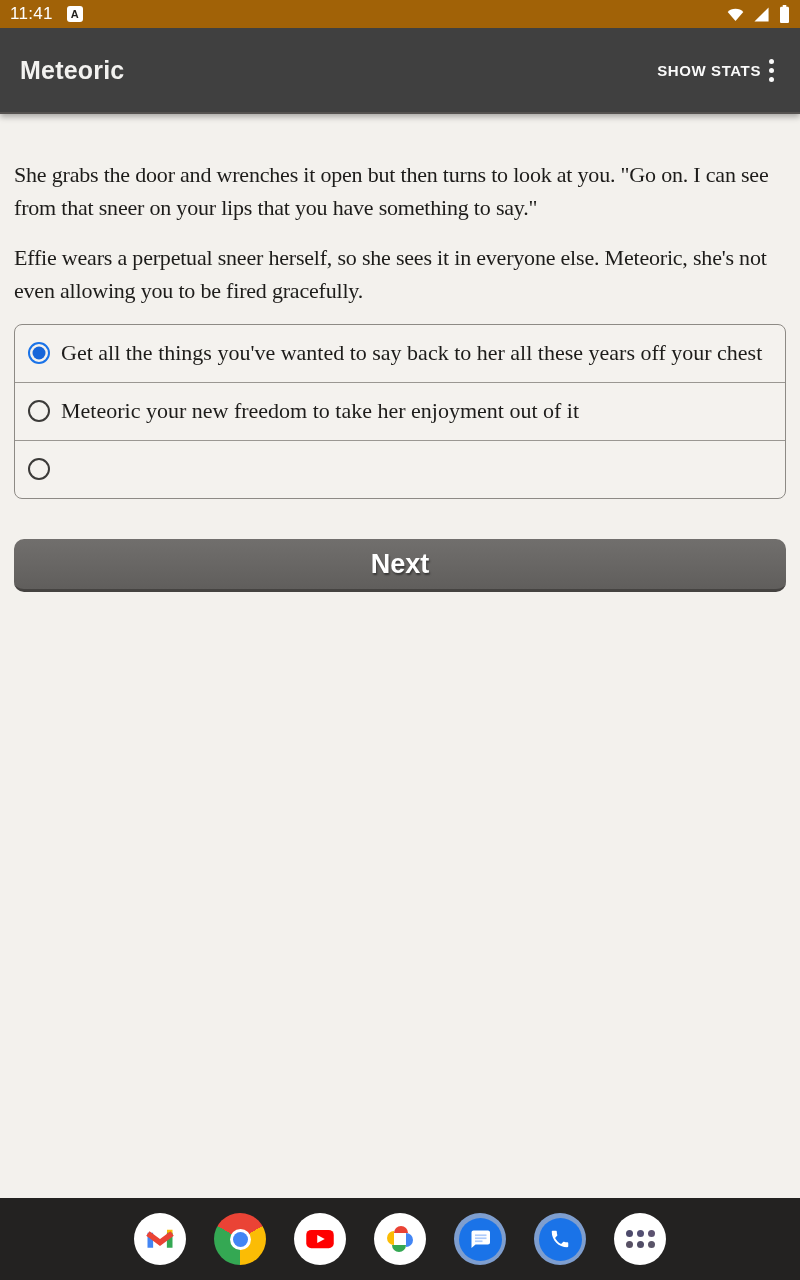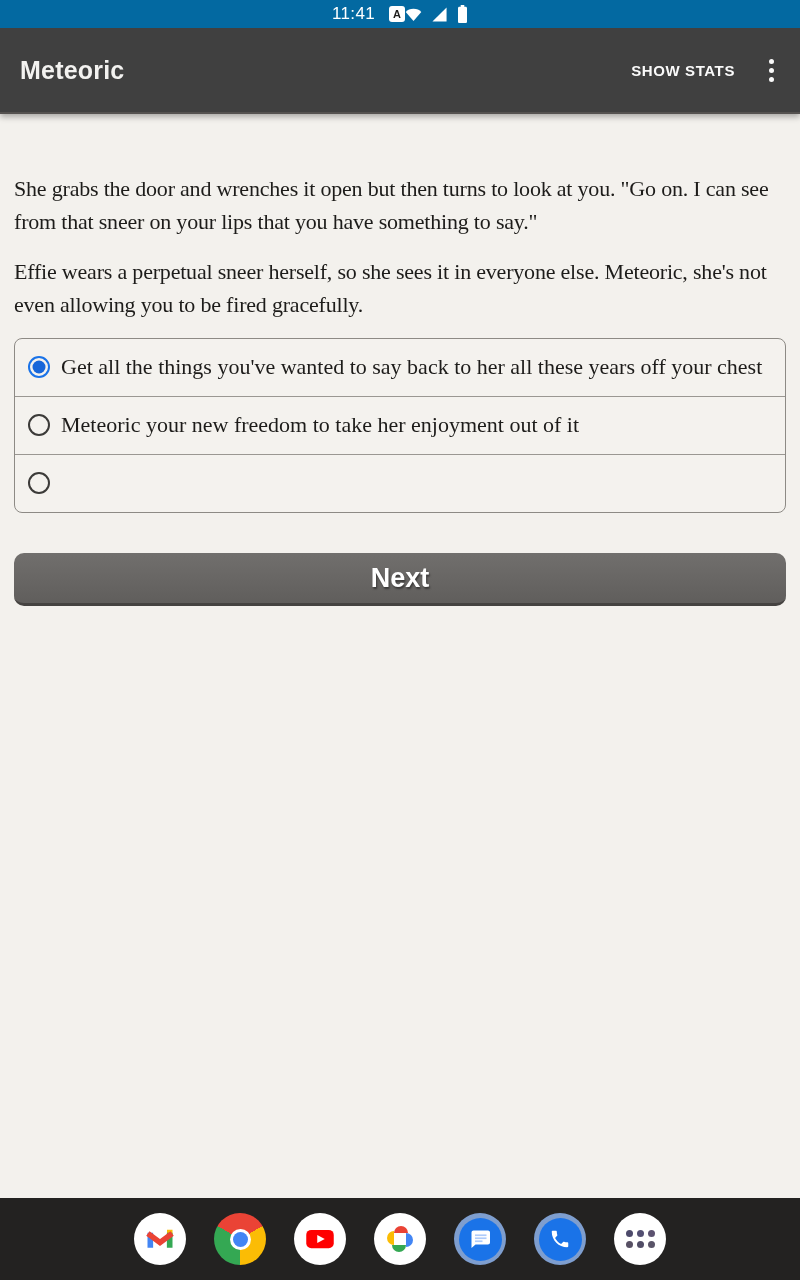--- a/index.html
+++ b/index.html
@@ -1,22 +1,22 @@
 <!DOCTYPE html>
 <html><head>
 <meta charset="utf-8">
 <style>
   * { margin:0; padding:0; box-sizing:border-box; }
   html,body { width:800px; height:1280px; overflow:hidden; }
   body { font-family:"Liberation Sans", sans-serif; background:#f3f1ed; position:relative; }
 
   
   .status-bar{
-    height:28px; background:#0369a1; color:#fff;
-    display:flex; align-items:center; justify-content:center;
+    height:28px; background:#a16207; color:#fff;
+    display:flex; align-items:center; justify-content:space-between;
     padding:0 10px; position:relative; z-index:5;
   }
   .sb-left{ display:flex; align-items:center; gap:14px; }
   .sb-time{ font-size:17px; letter-spacing:.3px; }
   .sb-notif{
     width:16px; height:16px; background:#fff; border-radius:3px;
     color:#1f1e1c; font-size:11px; font-weight:bold;
     display:flex; align-items:center; justify-content:center;
   }
   .sb-right{ display:flex; align-items:center; gap:9px; }
@@ -24,32 +24,32 @@
 
   
   .app-bar{
     height:86px; background:#404040; display:flex; align-items:center;
     justify-content:space-between; padding:0 18px 0 20px;
     border-bottom:2px solid #555250;
     box-shadow:0 3px 6px rgba(0,0,0,.30);
     position:relative; z-index:4;
   }
   .app-title{ color:#f3f2f0; font-size:25px; font-weight:bold; letter-spacing:.2px; }
-  .app-bar-right{ display:flex; align-items:center; gap:26px; }
+  .app-bar-right{ display:flex; align-items:center; }
   .show-stats{
     color:#fafafa; font-size:15px; font-weight:600; letter-spacing:.6px;
     background:none; border:none; cursor:pointer; font-family:inherit;
   }
   .overflow-menu{ display:flex; flex-direction:column; gap:4px; padding:6px 8px; cursor:pointer; }
   .overflow-menu i{ width:5px; height:5px; background:#fafafa; border-radius:50%; display:block; }
 
   
   .content{
     position:absolute; top:114px; bottom:82px; left:0; right:0;
-    background:#f3f1ed; padding:58px 14px 0 14px;
+    background:#f3f1ed; padding:44px 14px 0 14px;
     font-family:"Liberation Serif", serif; color:#1d1c1a;
   }
   .story p{
     font-size:22px; line-height:33px; margin-bottom:17px; letter-spacing:-0.2px;
   }
 
   
   .choice-group{
     border:1.5px solid #8d8a85; border-radius:8px; margin-top:6px;
     background:#f4f2ee; overflow:hidden;

